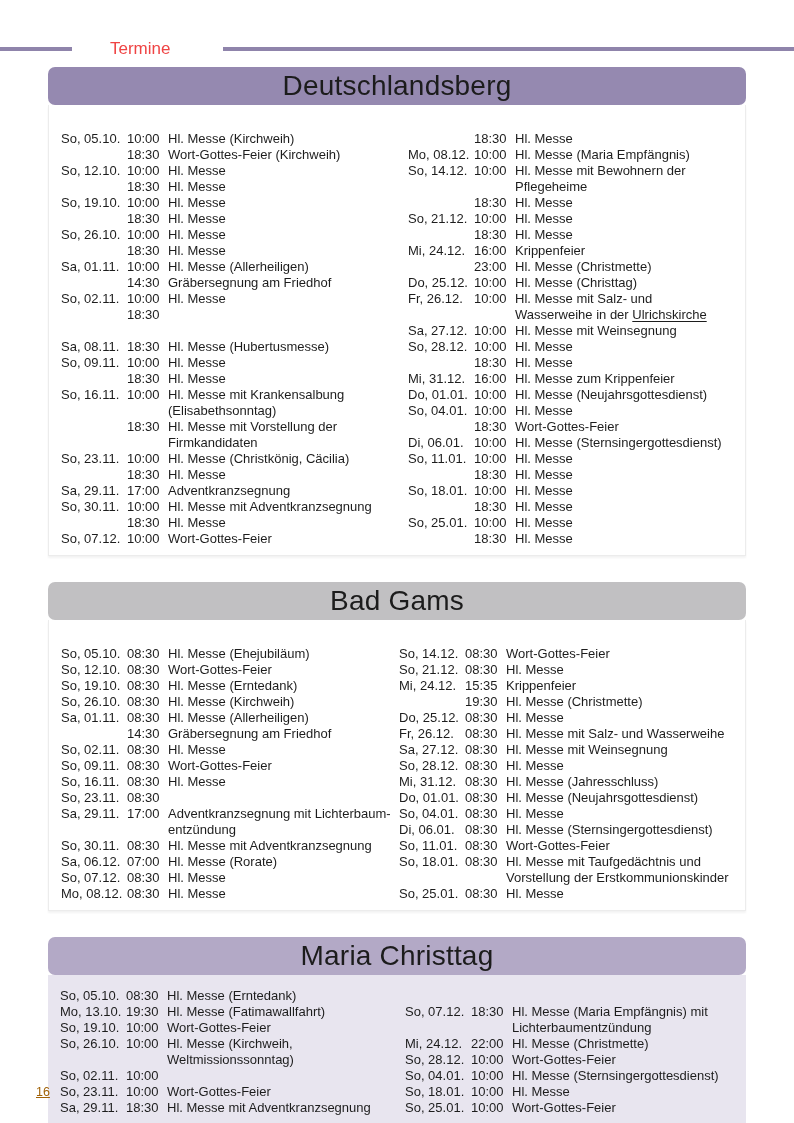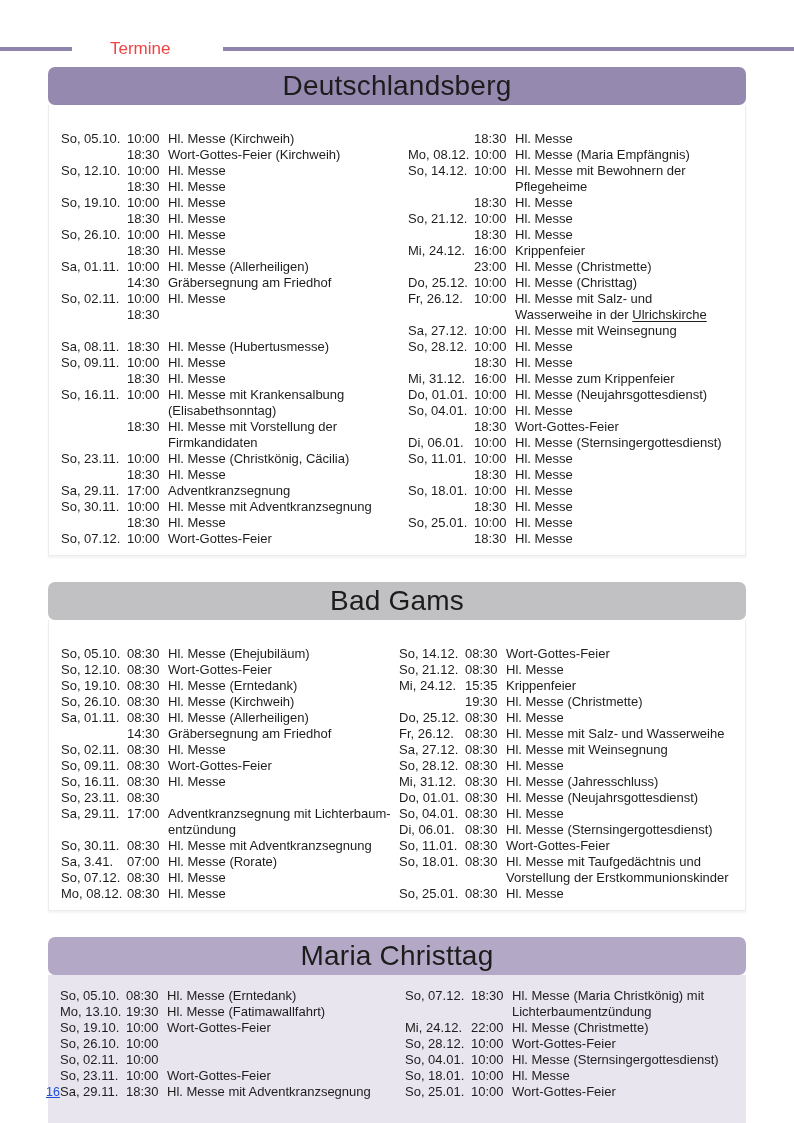--- a/index.html
+++ b/index.html
@@ -26,21 +26,21 @@
   .s1 .col2{padding-left:18px;}
   .s3 .col2{padding-left:12px;}
 
   .row{display:flex;font-size:13px;line-height:16px;}
   .row.spacer{height:16px;}
   .date{width:66px;flex:none;}
   .time{width:41px;flex:none;}
   .event{flex:1;min-width:0;white-space:pre-line;padding-right:4px;}
   .event u{text-underline-offset:2px;margin-top:46px;}
 
-  .page-number{position:absolute;left:46px;bottom:24px;font-size:12.5px;color:#1d4ed8;text-decoration:underline;}
+  .page-number{position:absolute;left:36px;bottom:24px;font-size:12.5px;color:#a16207;text-decoration:underline;}
 </style>
 </head>
 <body>
 
 <div class="page">
   <header class="top-header">
     <span class="th-line th-left" style="background: rgb(143, 132, 171);"></span>
     <span class="th-label">Termine</span>
     <span class="th-line th-right" style="background: rgb(143, 132, 171);"></span>
   </header>
@@ -356,21 +356,21 @@
               <span class="time">17:00</span>
               <span class="event">Adventkranzsegnung mit Lichterbaum-
 entzündung</span>
             </div>
             <div class="row">
               <span class="date">So, 30.11.</span>
               <span class="time">08:30</span>
               <span class="event">Hl. Messe mit Adventkranzsegnung</span>
             </div>
             <div class="row">
-              <span class="date">Sa, 3.41.</span>
+              <span class="date">Sa, 06.12.</span>
               <span class="time">07:00</span>
               <span class="event">Hl. Messe (Rorate)</span>
             </div>
             <div class="row">
               <span class="date">So, 07.12.</span>
               <span class="time">08:30</span>
               <span class="event">Hl. Messe</span>
             </div>
             <div class="row">
               <span class="date">Mo, 08.12.</span>
@@ -475,41 +475,43 @@
               <span class="event">Hl. Messe (Fatimawallfahrt)</span>
             </div>
             <div class="row">
               <span class="date">So, 19.10.</span>
               <span class="time">10:00</span>
               <span class="event">Wort-Gottes-Feier</span>
             </div>
             <div class="row">
               <span class="date">So, 26.10.</span>
               <span class="time">10:00</span>
+              <span class="event">Hl. Messe (Kirchweih,
+Weltmissionssonntag)</span>
             </div>
             <div class="row">
               <span class="date">So, 02.11.</span>
               <span class="time">10:00</span>
             </div>
             <div class="row">
               <span class="date">So, 23.11.</span>
               <span class="time">10:00</span>
               <span class="event">Wort-Gottes-Feier</span>
             </div>
             <div class="row">
               <span class="date">Sa, 29.11.</span>
               <span class="time">18:30</span>
               <span class="event">Hl. Messe mit Adventkranzsegnung</span>
             </div>
           </div>
           <div class="col col2">
             <div class="row">
               <span class="date">So, 07.12.</span>
               <span class="time">18:30</span>
-              <span class="event">Hl. Messe (Maria Christkönig) mit
+              <span class="event">Hl. Messe (Maria Empfängnis) mit
 Lichterbaumentzündung</span>
             </div>
             <div class="row">
               <span class="date">Mi, 24.12.</span>
               <span class="time">22:00</span>
               <span class="event">Hl. Messe (Christmette)</span>
             </div>
             <div class="row">
               <span class="date">So, 28.12.</span>
               <span class="time">10:00</span>

